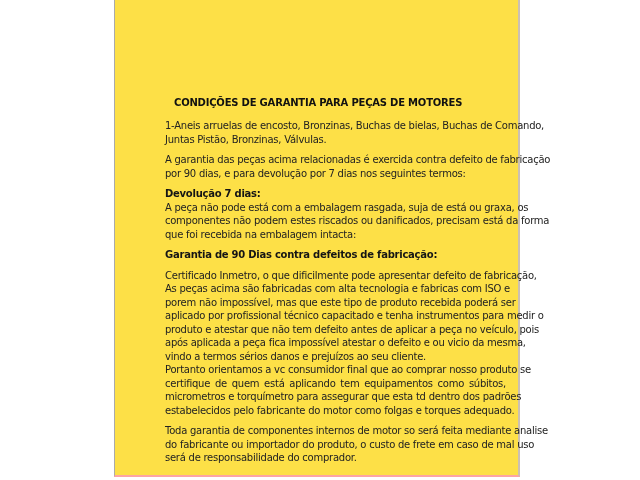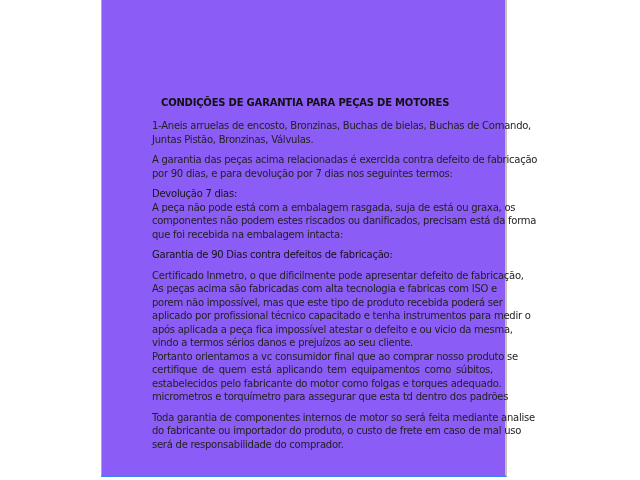--- a/index.html
+++ b/index.html
@@ -9,28 +9,28 @@
   }
   body {
     width: 640px;
     height: 480px;
     overflow: hidden;
     position: relative;
     font-family: "DejaVu Sans", sans-serif;
   }
   .page {
     position: absolute;
-    left: 101px;
+    left: 114px;
     top: 0;
     width: 403px;
     height: 475px;
-    background: #8b5cf6;
+    background: #fde047;
     border-left: 1px solid #aaaaaa;
     border-right: 2px solid #cbc0b4;
-    border-bottom: 2px solid #3b82f6;
+    border-bottom: 2px solid #fca5a5;
   }
   .content {
     padding: 96px 12px 0 50px;
   }
   .doc-title {
     font-size: 10px;
     font-weight: bold;
     line-height: 14px;
     letter-spacing: -0.2px;
     color: #111111;
@@ -50,21 +50,21 @@
     height: 13.5px;
     letter-spacing: -0.25px;
     color: #222222;
     white-space: nowrap;
   }
   .line.j {
     text-align: justify;
     text-align-last: justify;
   }
   .line.heading {
-    font-weight: normal;
+    font-weight: bold;
     color: #151515;
   }
 </style>
 </head>
 <body>
 
 <div class="page">
   <div class="content">
 
     <div class="doc-title">CONDIÇÕES DE GARANTIA PARA PEÇAS DE MOTORES</div>
@@ -89,26 +89,27 @@
     </div>
 
     <div class="block">
       <div class="line heading">Garantia de 90 Dias contra defeitos de fabricação:</div>
     </div>
     <div class="block">
       <div class="line j">Certificado Inmetro, o que dificilmente pode apresentar defeito de fabricação,</div>
       <div class="line j">As peças acima são fabricadas com alta tecnologia e fabricas com ISO e</div>
       <div class="line j">porem não impossível, mas que este tipo de produto recebida poderá ser</div>
       <div class="line j">aplicado por profissional técnico capacitado e tenha instrumentos para medir o</div>
+      <div class="line j">produto e atestar que não tem defeito antes de aplicar a peça no veículo, pois</div>
       <div class="line j">após aplicada a peça fica impossível atestar o defeito e ou vicio da mesma,</div>
       <div class="line">vindo a termos sérios danos e prejuízos ao seu cliente.</div>
       <div class="line j">Portanto orientamos a vc consumidor final que ao comprar nosso produto se</div>
       <div class="line j">certifique de quem está aplicando tem equipamentos como súbitos,</div>
+      <div class="line j">micrometros e torquímetro para assegurar que esta td dentro dos padrões</div>
       <div class="line">estabelecidos pelo fabricante do motor como folgas e torques adequado.</div>
-      <div class="line j">micrometros e torquímetro para assegurar que esta td dentro dos padrões</div>
     </div>
 
     <div class="block">
       <div class="line j">Toda garantia de componentes internos de motor so será feita mediante analise</div>
       <div class="line j">do fabricante ou importador do produto, o custo de frete em caso de mal uso</div>
       <div class="line">será de responsabilidade do comprador.</div>
     </div>
 
   </div>
 </div>

